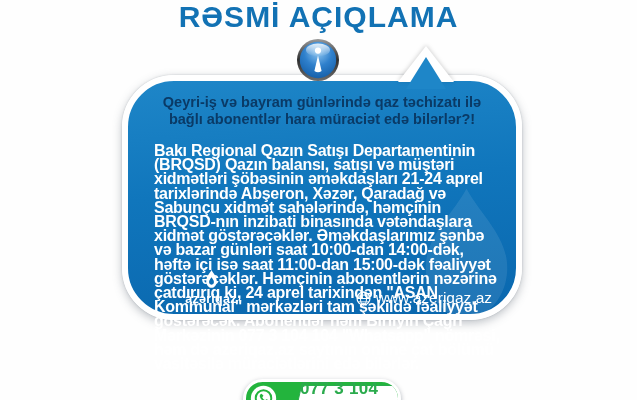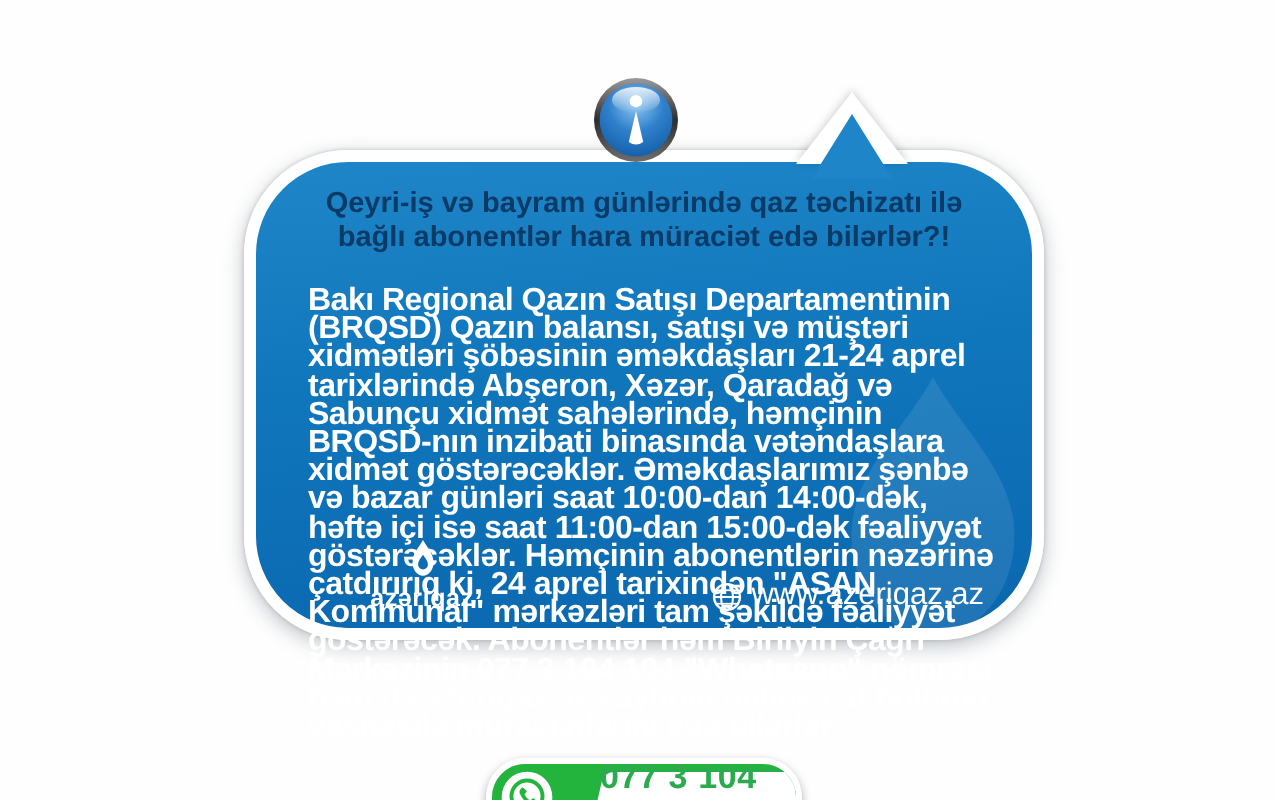--- a/index.html
+++ b/index.html
@@ -73,20 +73,21 @@
     position:absolute;right:24px;bottom:7px;display:flex;align-items:center;gap:5px;
     color:#ffffff;font-weight:normal;font-size:15.5px;cursor:pointer;
   }
   .globe{width:15px;height:15px;}
 </style>
 </head>
 <body>
 
 <div class="stage">
 
+  <h1 class="page-title">RƏSMİ AÇIQLAMA</h1>
 
   <div class="bubble">
     <div class="tail-outer"></div>
     <div class="tail-inner"></div>
 
     <div class="bubble-clip">
       <svg class="watermark" viewBox="0 0 24 30" preserveAspectRatio="xMidYMid meet">
         <path d="M12 0 C9 5.5 3.5 10 3.5 16.5 C3.5 22.5 7.5 27 12 27 C16.5 27 20.5 22.5 20.5 16.5 C20.5 10 15 5.5 12 0 Z" fill="#ffffff"></path>
       </svg>
     </div>

